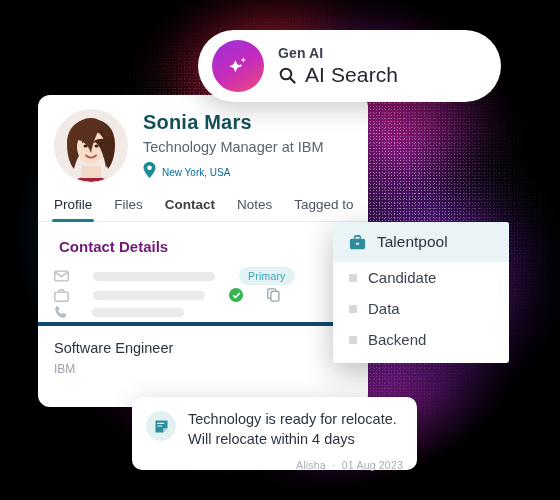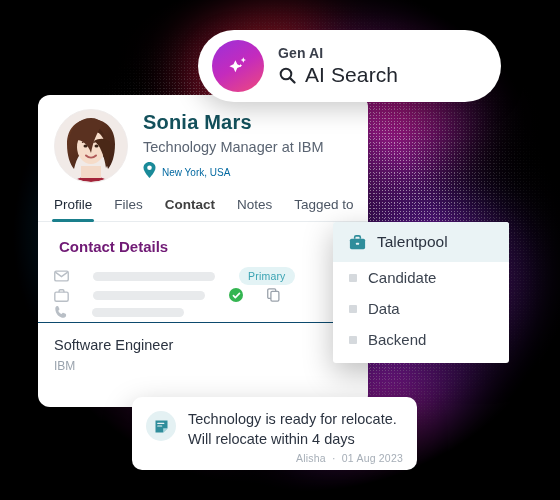--- a/index.html
+++ b/index.html
@@ -81,21 +81,21 @@
   .tab.teal{color:#404040;font-weight:700;}
 
   .sec-title{font-size:15px;font-weight:700;color:#701a75;padding:16px 16px 0 21px;}
   .detail-rows{padding:12px 16px 0 16px;}
   .drow{display:flex;align-items:center;gap:24px;margin-bottom:3px;}
   .bar{height:9px;border-radius:5px;background:#e8eaec;}
   .badge-primary{font-size:10.5px;color:#3aa3b3;background:#e3f3f5;border-radius:9px;
                  padding:3px 9px;letter-spacing:.2px;}
   .ok-dot{width:14px;height:14px;border-radius:50%;background:#34b551;display:flex;
           align-items:center;justify-content:center;}
-  .exp{padding:14px 16px 0 16px;border-top:1px solid #0c4a6e;margin-top:2px;}
+  .exp{padding:14px 16px 0 16px;border-top:4px solid #0c4a6e;margin-top:2px;}
   .exp-title{font-size:14.5px;color:#2b3340;}
   .exp-company{font-size:12px;color:#9aa3ad;margin-top:6px;}
 
   
   .dropdown{
     position:absolute;left:333px;top:222px;width:176px;
     background:#fff;border-radius:3px;
     box-shadow:0 10px 30px rgba(0,0,0,.26);
     z-index:30;overflow:hidden;padding-bottom:8px;
   }
@@ -110,21 +110,21 @@
   .note-card{
     position:absolute;left:132px;top:397px;width:285px;height:73px;
     background:#fff;border-radius:10px;
     box-shadow:0 10px 30px rgba(0,0,0,.26);
     z-index:35;display:flex;padding:12px 14px;box-sizing:border-box;
   }
   .note-ic{width:30px;height:30px;border-radius:50%;background:#e4f1f3;flex:0 0 30px;
            display:flex;align-items:center;justify-content:center;margin-top:2px;}
   .note-body{margin-left:12px;flex:1;}
   .note-l1,.note-l2{font-size:14.5px;color:#2b3340;line-height:1.38;}
-  .note-meta{text-align:right;font-size:10.5px;color:#a6aeb7;margin-top:3px;letter-spacing:.2px;}
+  .note-meta{text-align:right;font-size:10.5px;color:#a6aeb7;margin-top:10px;letter-spacing:.2px;}
   .note-meta .dot{margin:0 3px;}
 </style>
 </head>
 <body>
 
 <div id="stage">
 
   <div class="bg-layer">
     <div class="blob b7"></div>
     <div class="blob b1"></div>

